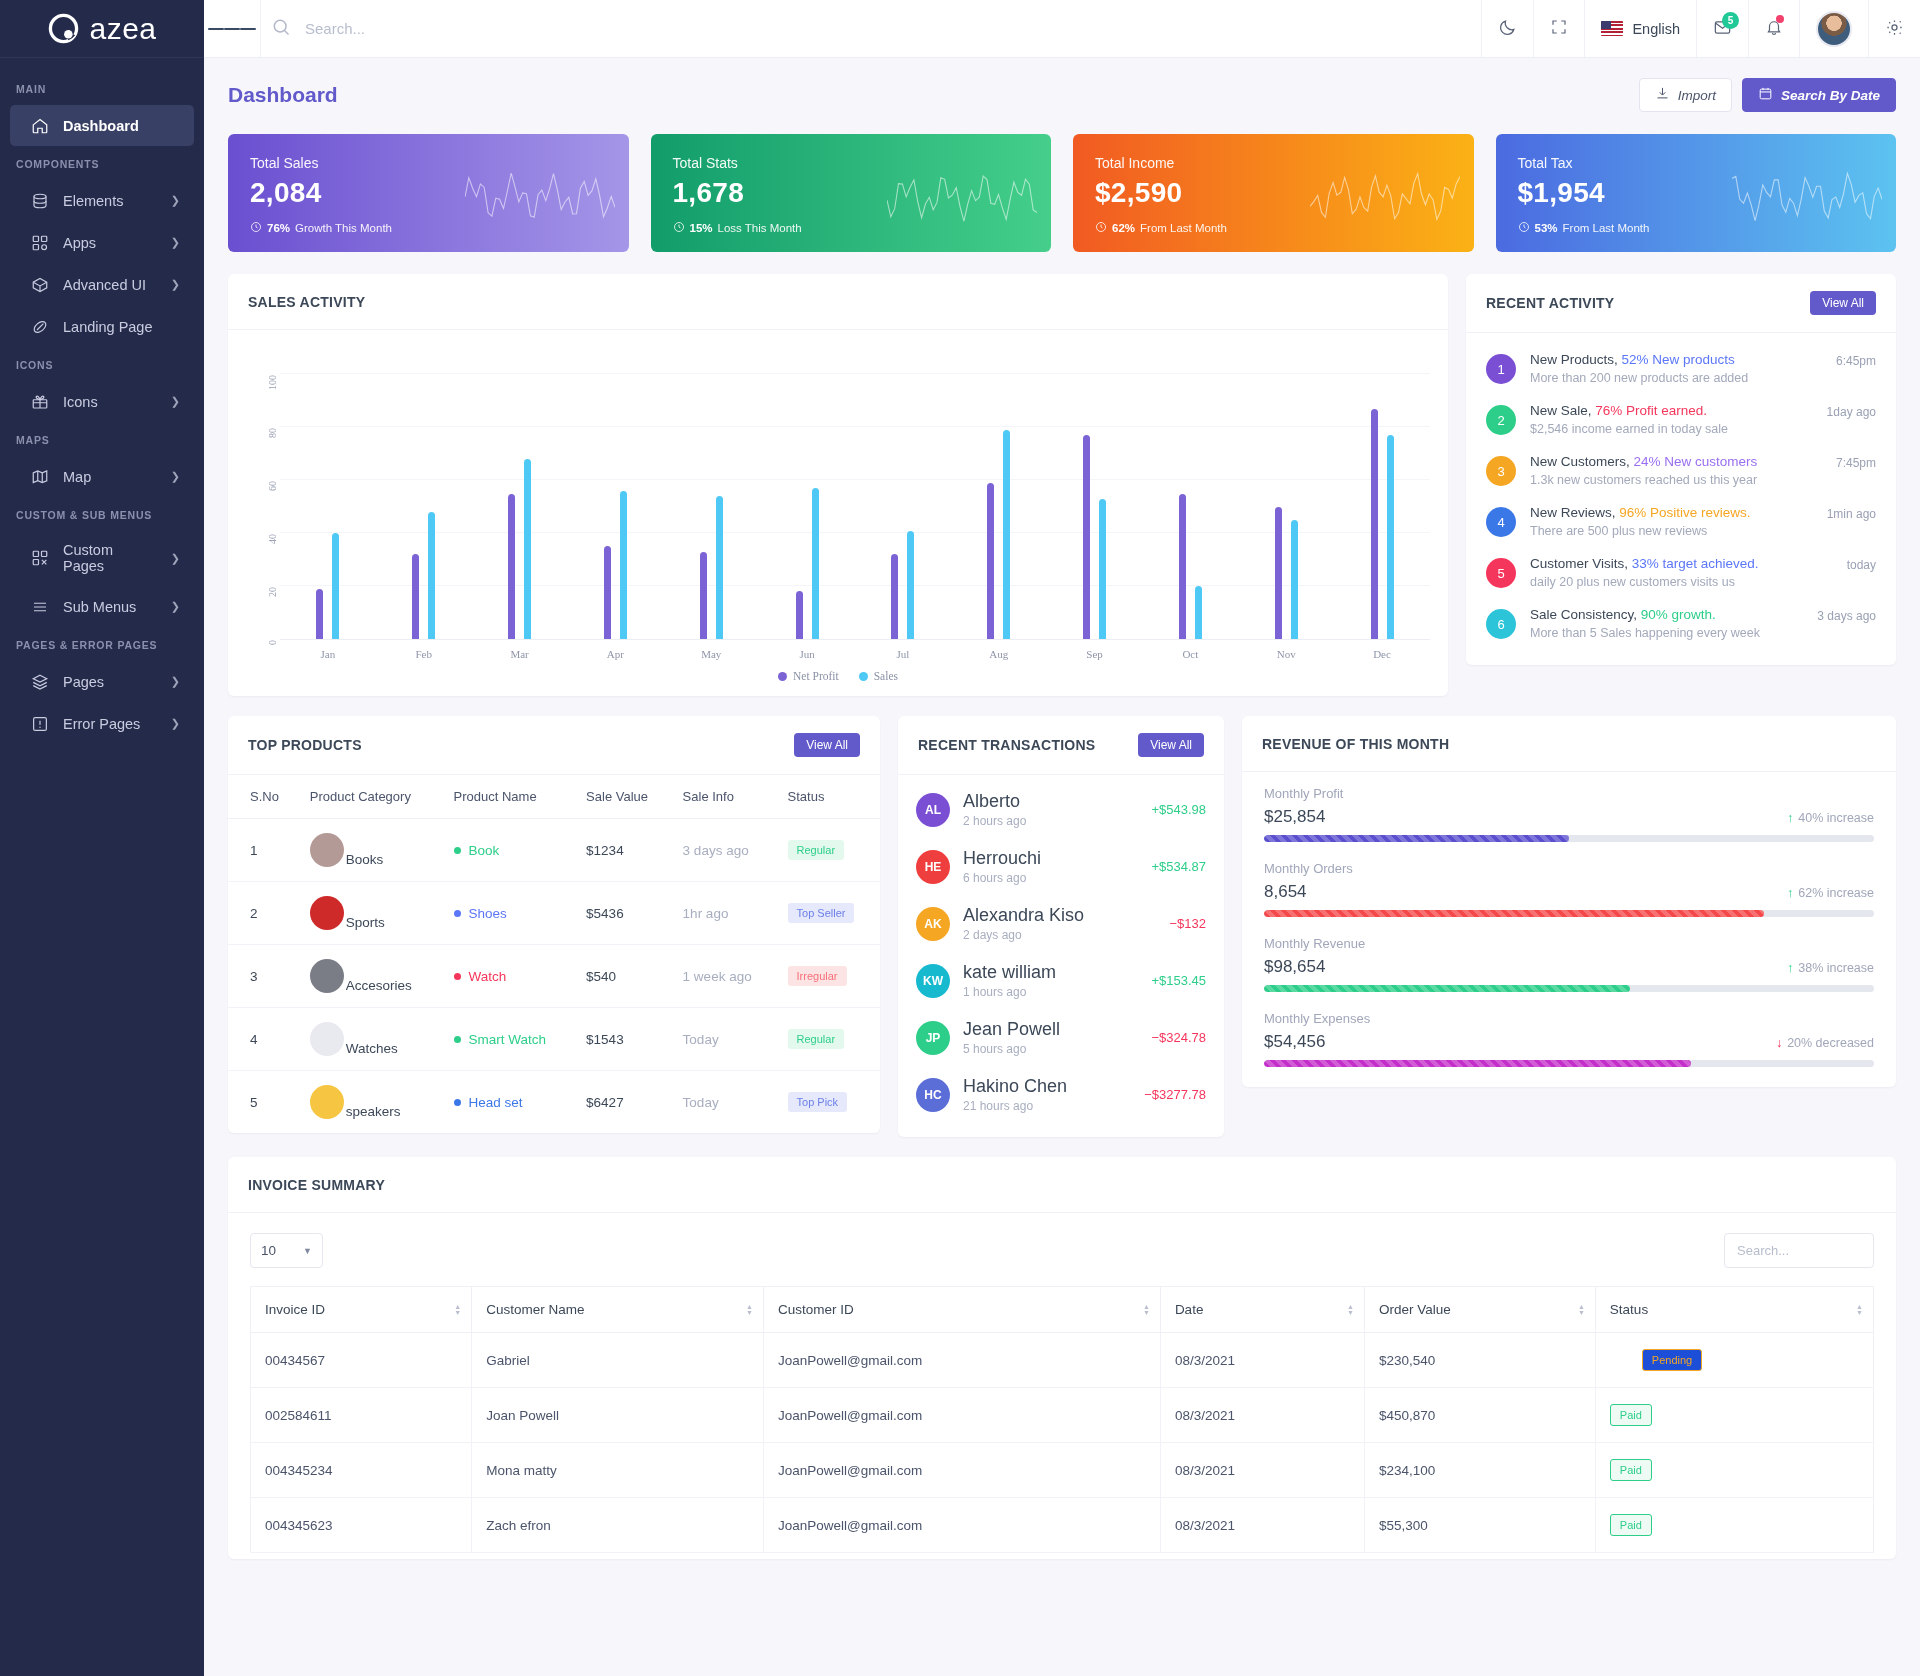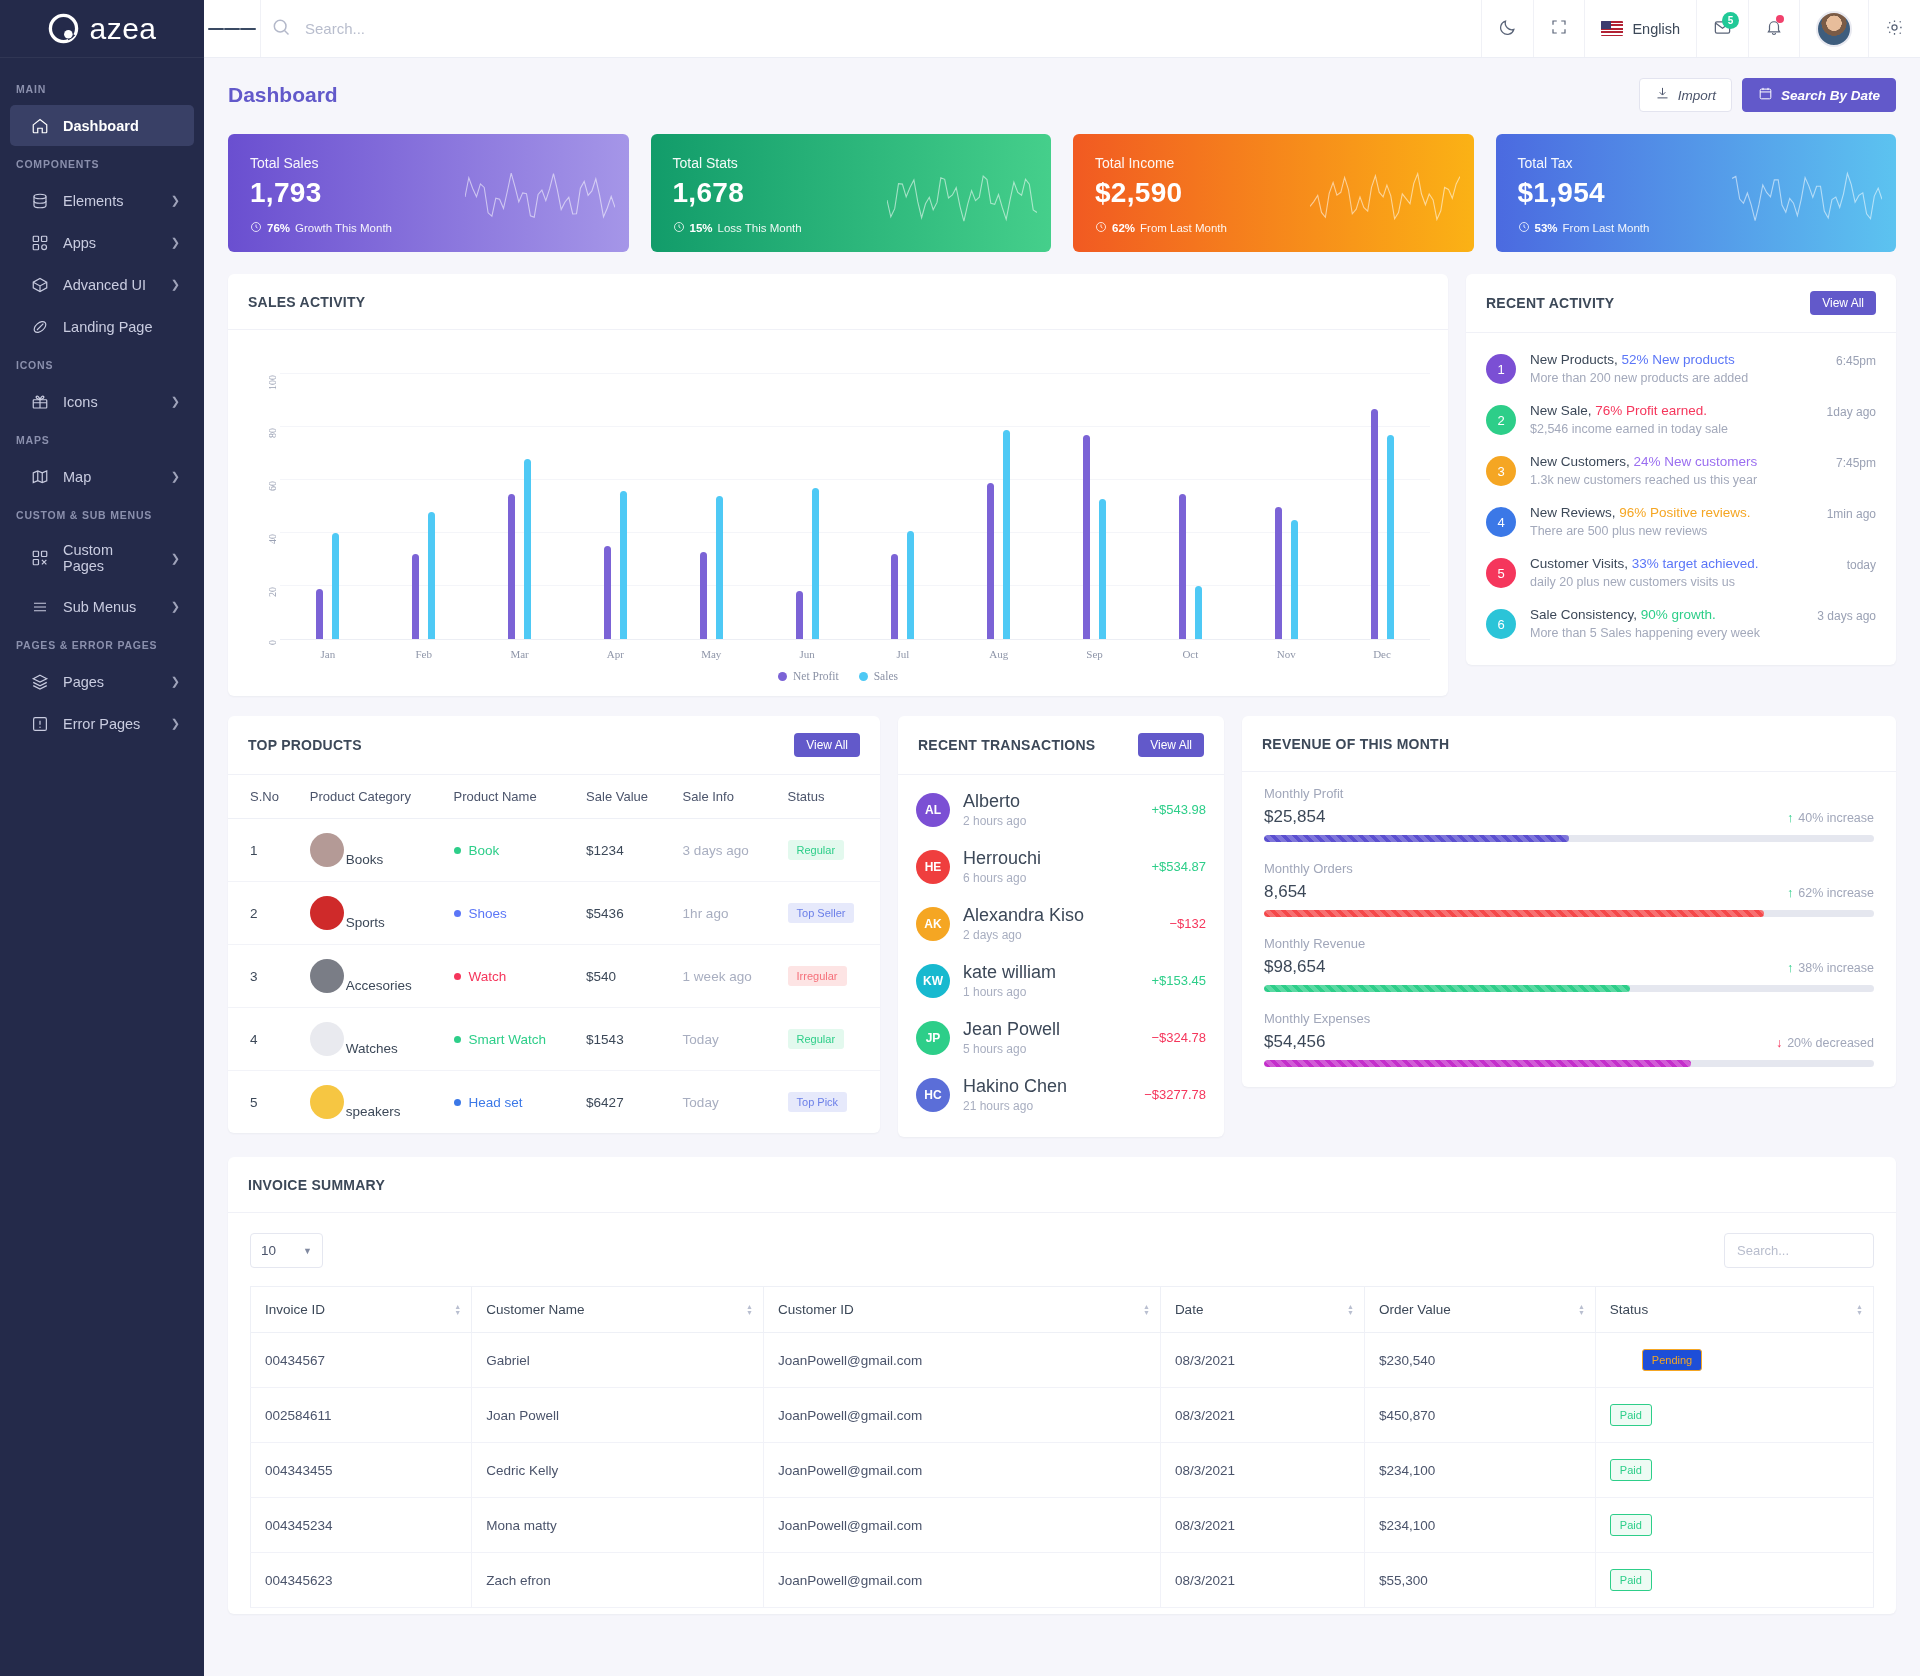--- a/index.html
+++ b/index.html
@@ -473,21 +473,21 @@
           </button>
         </div>
       </div>
 
       <div class="stats" id="stats-root">
           <div class="stat" style="background: linear-gradient(to right, rgb(106, 79, 208), rgb(165, 150, 232));">
             <svg class="spark" viewBox="0 0 150 58" preserveAspectRatio="none">
               <path d="M0.0 29.0 L3.8 9.7 L7.7 20.5 L11.5 28.7 L15.4 15.9 L19.2 19.4 L23.1 44.8 L26.9 48.2 L30.8 30.1 L34.6 31.2 L38.5 40.5 L42.3 23.5 L46.2 5.2 L50.0 18.8 L53.8 33.9 L57.7 24.9 L61.5 25.7 L65.4 47.8 L69.2 49.3 L73.1 26.4 L76.9 22.1 L80.8 32.6 L84.6 20.9 L88.5 5.6 L92.3 21.7 L96.2 41.6 L100.0 34.0 L103.8 29.3 L107.7 46.0 L111.5 45.7 L115.4 20.2 L119.2 13.4 L123.1 27.4 L126.9 22.9 L130.8 10.9 L134.6 27.4 L138.5 48.9 L142.3 40.0 L146.2 28.4 L150.0 39.4 " fill="none" stroke="#fff" stroke-width="1.1"></path>
             </svg>
             <div class="lbl">Total Sales</div>
-            <div class="val">1,793</div>
+            <div class="val">2,084</div>
             <div class="sub">
               <span><svg width="12" height="12" viewBox="0 0 24 24">
                   <circle cx="12" cy="12" r="9"></circle>
                   <path d="M12 7v5l3 2"></path>
                 </svg></span>
               <span class="pct">76%</span>
               <span class="txt">Growth This Month</span>
             </div>
           </div>
           <div class="stat" style="background: linear-gradient(to right, rgb(18, 156, 106), rgb(69, 207, 139));">
@@ -946,28 +946,20 @@
                 </tr>
                 <tr>
                   <td>002584611</td>
                   <td>Joan Powell</td>
                   <td>JoanPowell@gmail.com</td>
                   <td>08/3/2021</td>
                   <td>$450,870</td>
                   <td><span class="pill pill-g">Paid</span></td>
                 </tr>
                 <tr>
-                  <td>004343455</td>
-                  <td>Cedric Kelly</td>
-                  <td>JoanPowell@gmail.com</td>
-                  <td>08/3/2021</td>
-                  <td>$234,100</td>
-                  <td><span class="pill pill-g">Paid</span></td>
-                </tr>
-                <tr>
                   <td>004345234</td>
                   <td>Mona matty</td>
                   <td>JoanPowell@gmail.com</td>
                   <td>08/3/2021</td>
                   <td>$234,100</td>
                   <td><span class="pill pill-g">Paid</span></td>
                 </tr>
                 <tr>
                   <td>004345623</td>
                   <td>Zach efron</td>

